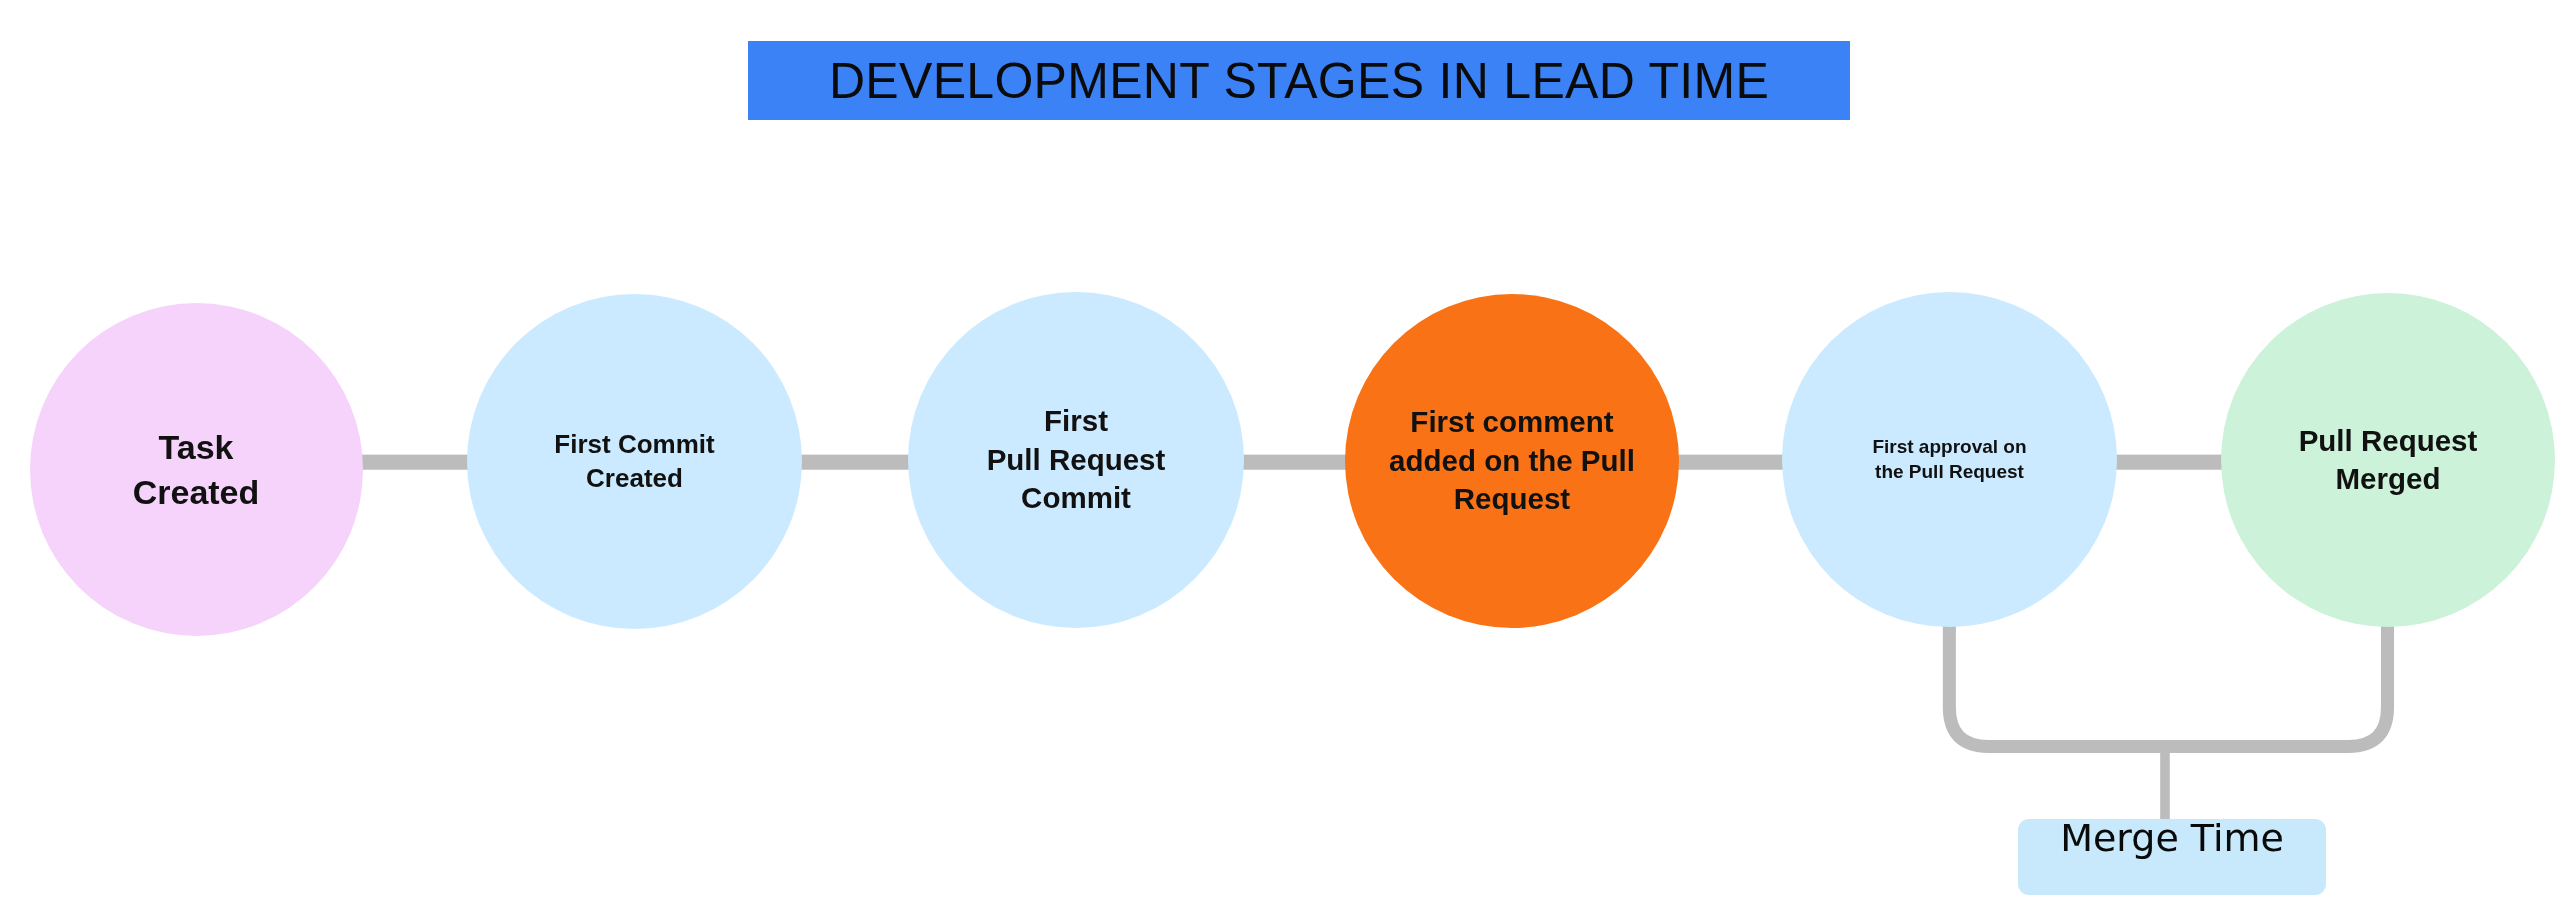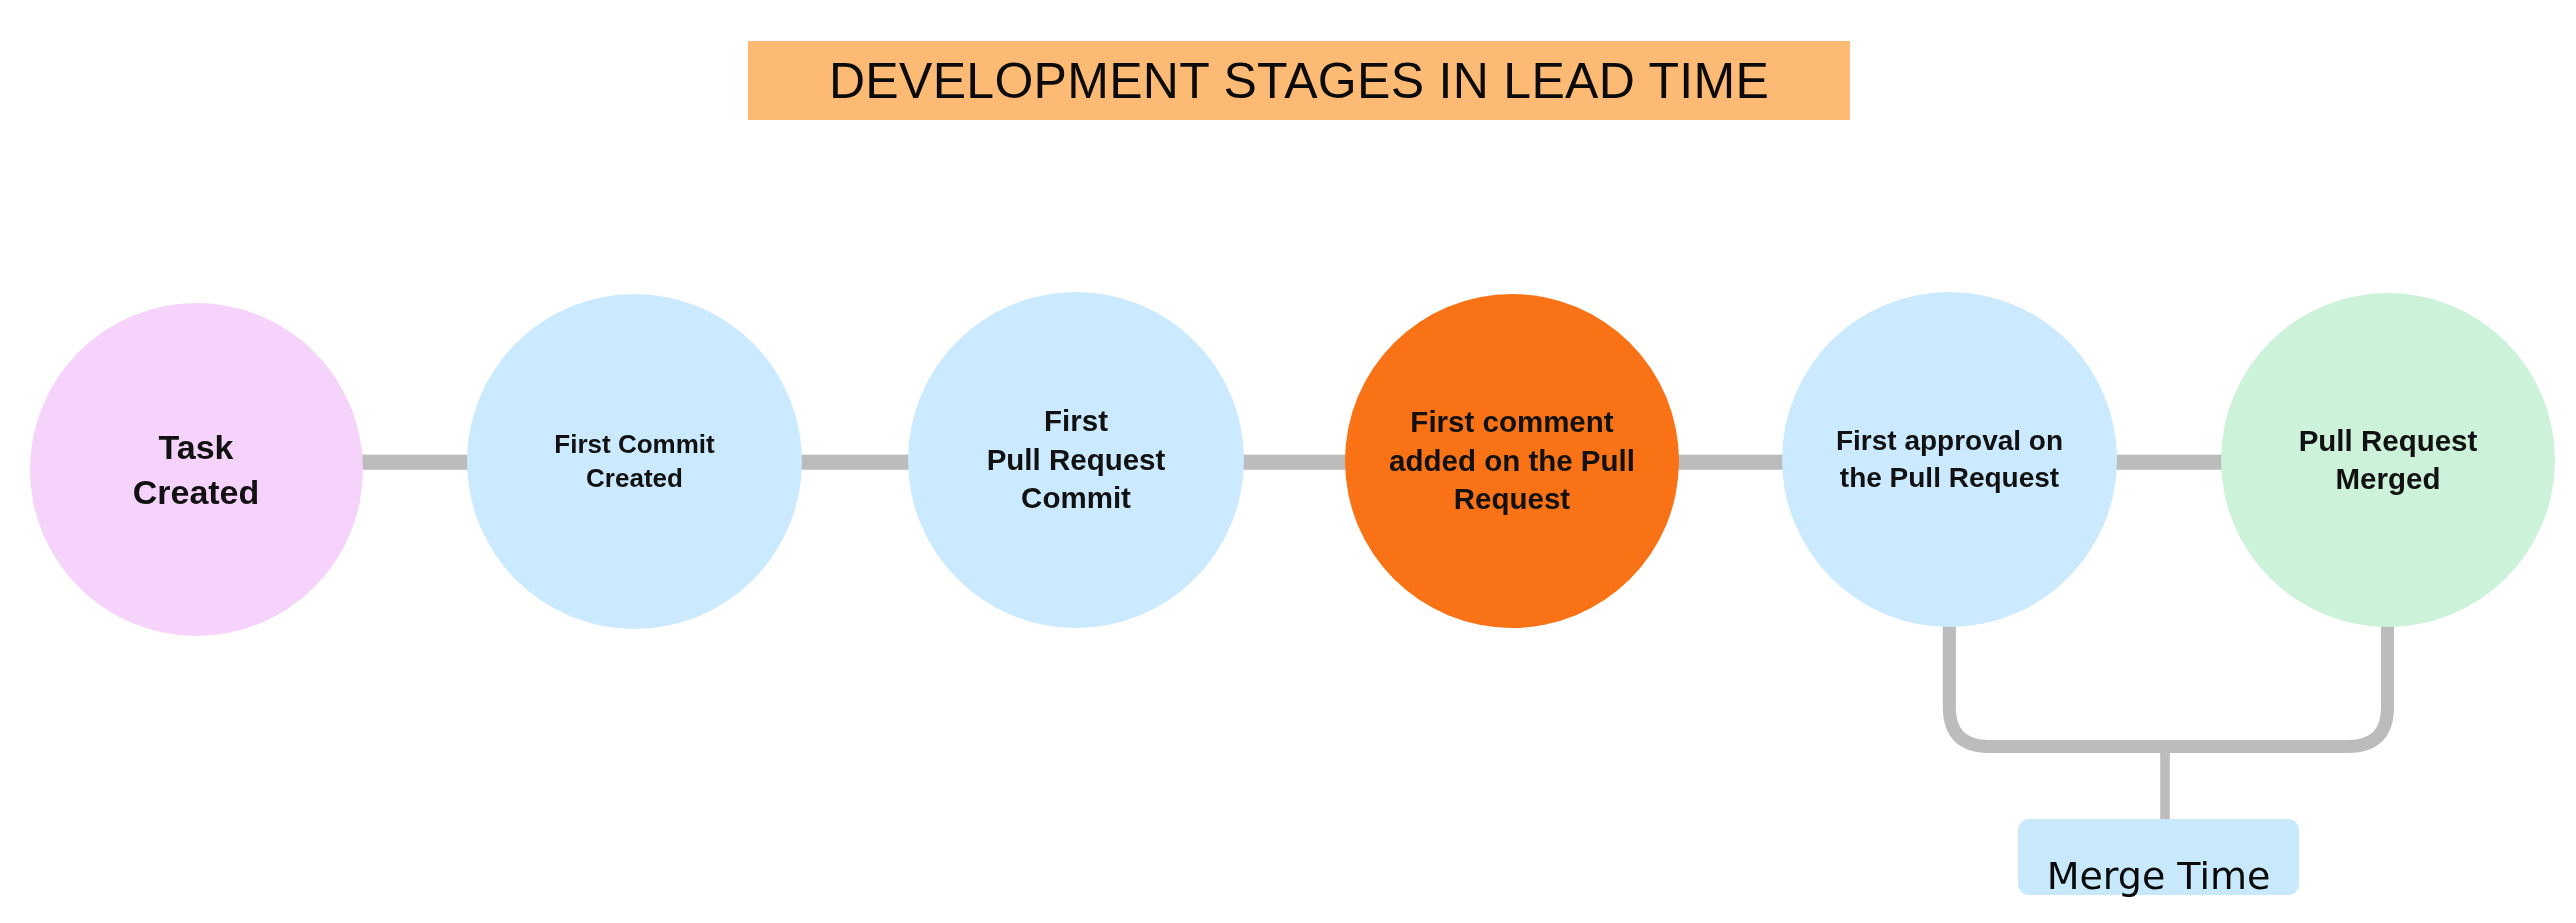--- a/index.html
+++ b/index.html
@@ -17,21 +17,21 @@
     -webkit-font-smoothing: antialiased;
   }
 
   
   #title-banner {
     position: absolute;
     left: 748px;
     top: 41px;
     width: 1102px;
     height: 79px;
-    background: #fdba74;
+    background: #3b82f6;
     display: flex;
     align-items: center;
     justify-content: center;
     box-sizing: border-box;
   }
   #title-text {
     font-family: "Liberation Sans", sans-serif;
     font-size: 50px;
     font-weight: 400;
     letter-spacing: 0.3px;
@@ -73,34 +73,34 @@
   #stage-1 { left: 467px;  top: 294px; width: 335px; height: 335px; background: #cbeaff; }
   #stage-2 { left: 908px; top: 292px; width: 336px; height: 336px; background: #cbeaff; }
   #stage-3 { left: 1345px; top: 294px; width: 334px; height: 334px; background: #f97316; }
   #stage-4 { left: 1782px; top: 292px; width: 335px; height: 335px; background: #cbeaff; }
   #stage-5 { left: 2221px; top: 293px; width: 334px; height: 334px; background: #cdf2da; }
 
   #stage-0 .stage-label { font-size: 34px; }
   #stage-1 .stage-label { font-size: 26px; }
   #stage-2 .stage-label { font-size: 29.5px; }
   #stage-3 .stage-label { font-size: 29.5px; }
-  #stage-4 .stage-label { font-size: 28px; }
+  #stage-4 .stage-label { font-size: 19px; }
   #stage-5 .stage-label { font-size: 29.5px; }
 
   
   #merge-time-box {
     position: absolute;
     left: 2018px;
     top: 819px;
-    width: 281px;
+    width: 308px;
     height: 76px;
     background: #c7e9fb;
     border-radius: 11px;
     display: flex;
-    align-items: flex-end;
+    align-items: flex-start;
     justify-content: center;
     box-sizing: border-box;
   }
   #merge-time-label {
     font-family: "DejaVu Sans", sans-serif;
     font-size: 38px;
     font-weight: 400;
     color: #0a0a0a;
     white-space: nowrap;
     line-height: 1;

